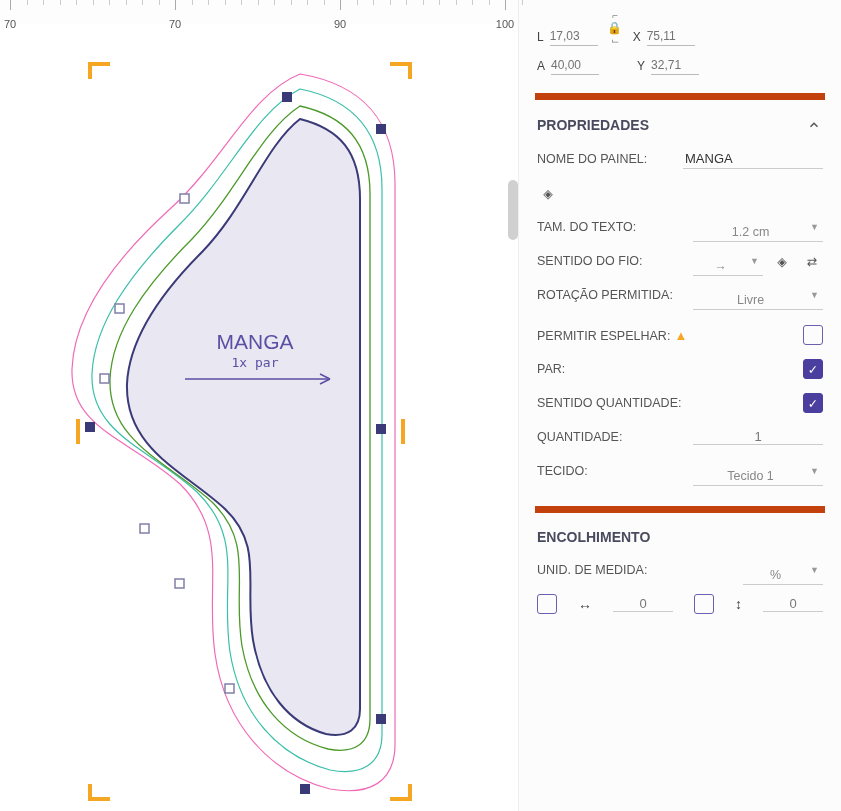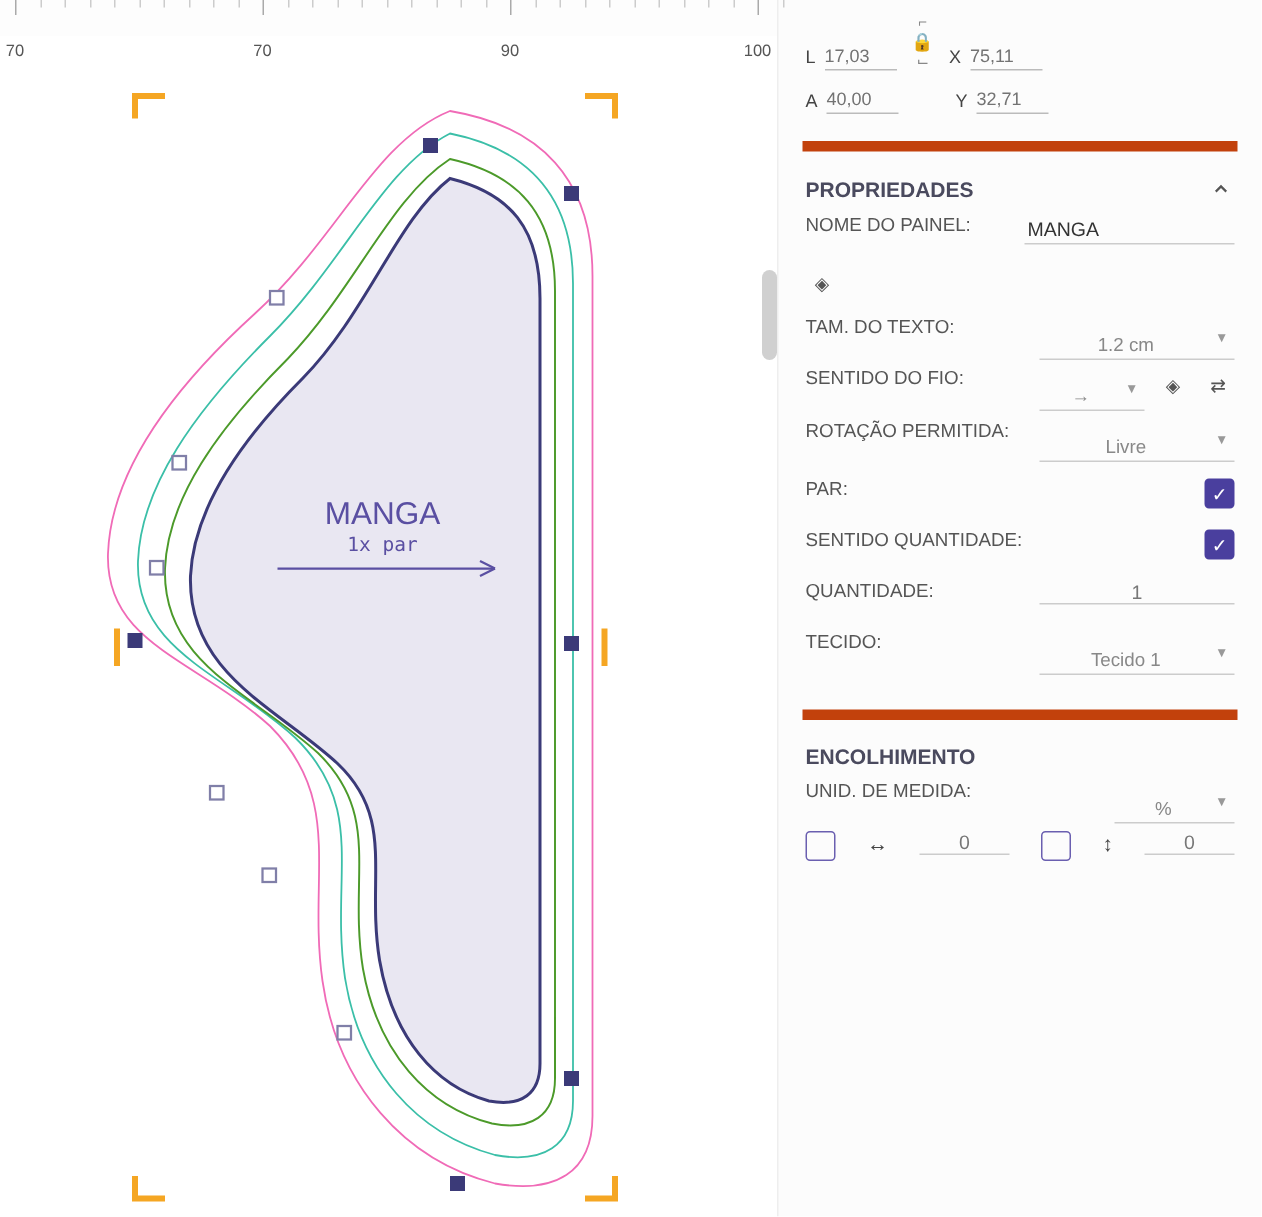--- a/index.html
+++ b/index.html
@@ -2,32 +2,32 @@
 <html><head>
 <meta charset="utf-8">
 <style>
   * { box-sizing: border-box; margin: 0; padding: 0; }
   body { font-family: 'Segoe UI', Arial, sans-serif; font-size: 13px; color: #4a4a5e; display:flex; width:841px; height:811px; overflow:hidden; background:#fff;}
   .canvas-area { position:relative; flex:0 0 518px; background:#fff; }
   .props-area { flex:1; background:#fcfcfc; border-left:1px solid #eee; overflow:auto; padding:6px 16px 16px 16px; }
   .ruler { position:absolute; top:0; left:0; right:0; height:24px; background:#fdfdfd; font-size:10px; color:#888; }
   .ruler .tick-major { position:absolute; top:0; border-left:1px solid #aaa; height:10px; }
   .ruler .tick-minor { position:absolute; top:0; border-left:1px solid #ccc; height:5px; }
-  .ruler .lbl { position:absolute; top:28px; transform:translateX(-50%); font-size:11px; color:#555;}
+  .ruler .lbl { position:absolute; top:18px; transform:translateX(-50%); font-size:11px; color:#555;}
   .canvas-svg { position:absolute; top:24px; left:0; }
   .scrollbar-stub { position:absolute; right:0; top:180px; width:10px; height:60px; background:#d0d0d0; border-radius:5px;}
   .lw-row { display:flex; gap:10px; align-items:flex-end; padding:4px 2px 10px 2px; }
   .lw-cell { display:flex; align-items:center; gap:6px; }
   .lw-cell .lbl { font-size:12px; color:#444; }
   .lw-cell input { width:48px; border:none; border-bottom:1px solid #bbb; background:transparent; font-size:12px; color:#737373; padding:2px 0;}
   .lock { color:#888; font-size:12px; }
   .section { border-top:7px solid #c2410c; padding:16px 2px 10px 2px; margin-top:8px;}
   .section-header { display:flex; justify-content:space-between; align-items:center; font-weight:700; font-size:14px; color:#4a4a5e; cursor:pointer; padding-bottom:8px;}
   .chev { width:18px; height:18px; display:flex; align-items:center; justify-content:center; color:#555;}
-  .prop-row { display:flex; align-items:flex-start; justify-content:space-between; min-height:34px; font-size:12.5px; color:#555; gap:8px;}
+  .prop-row { display:flex; align-items:center; justify-content:space-between; min-height:34px; font-size:12.5px; color:#555; gap:8px;}
   .prop-label { flex:1; }
   .text-input { border:none; border-bottom:1px solid #ccc; background:transparent; font-size:13px; color:#333; padding:2px 2px; width:140px;}
   .select-box { border:none; border-bottom:1px solid #ccc; color:#888; font-size:12.5px; padding:2px 4px; width:130px; display:flex; align-items:center; justify-content:space-between; cursor:pointer;}
   .select-box .val { flex:1; text-align:center;margin-top:10px; }
   .tri { font-size:9px; color:#999; margin-left:6px;}
   .iconbtn { width:22px; height:22px; display:flex; align-items:center; justify-content:center; color:#555; cursor:pointer;}
   .checkbox { width:20px; height:20px; border:1.5px solid #6a5fb0; border-radius:3px; display:flex; align-items:center; justify-content:center; cursor:pointer;}
   .checkbox.checked { background:#4a3f9e; border-color:#4a3f9e; color:#fff; }
   .warn { color:#f5a623; font-size:13px; margin-left:4px;}
   .num-input { border:none; border-bottom:1px solid #ccc; background:transparent; text-align:center; width:60px; color:#777; font-size:13px;}
@@ -193,20 +193,24 @@
       <span class="prop-label" style="line-height:1.3">ROTAÇÃO PERMITIDA:</span>
       <div class="select-box">
         <span class="val">Livre</span>
           <span class="tri">▼</span>
       </div>
     </div>
 
     <div class="small-gap"></div>
 
     <div class="prop-row">
+      <span class="prop-label"><span>PERMITIR ESPELHAR:</span><span class="warn">▲</span></span>
+      <div class="checkbox"></div>
+    </div>
+    <div class="prop-row">
       <span class="prop-label">PAR:</span>
       <div class="checkbox checked">✓</div>
     </div>
     <div class="prop-row">
       <span class="prop-label">SENTIDO QUANTIDADE:</span>
       <div class="checkbox checked">✓</div>
     </div>
     <div class="prop-row">
       <span class="prop-label">QUANTIDADE:</span>
       <input class="num-input" style="width: 130px;" value="1">

